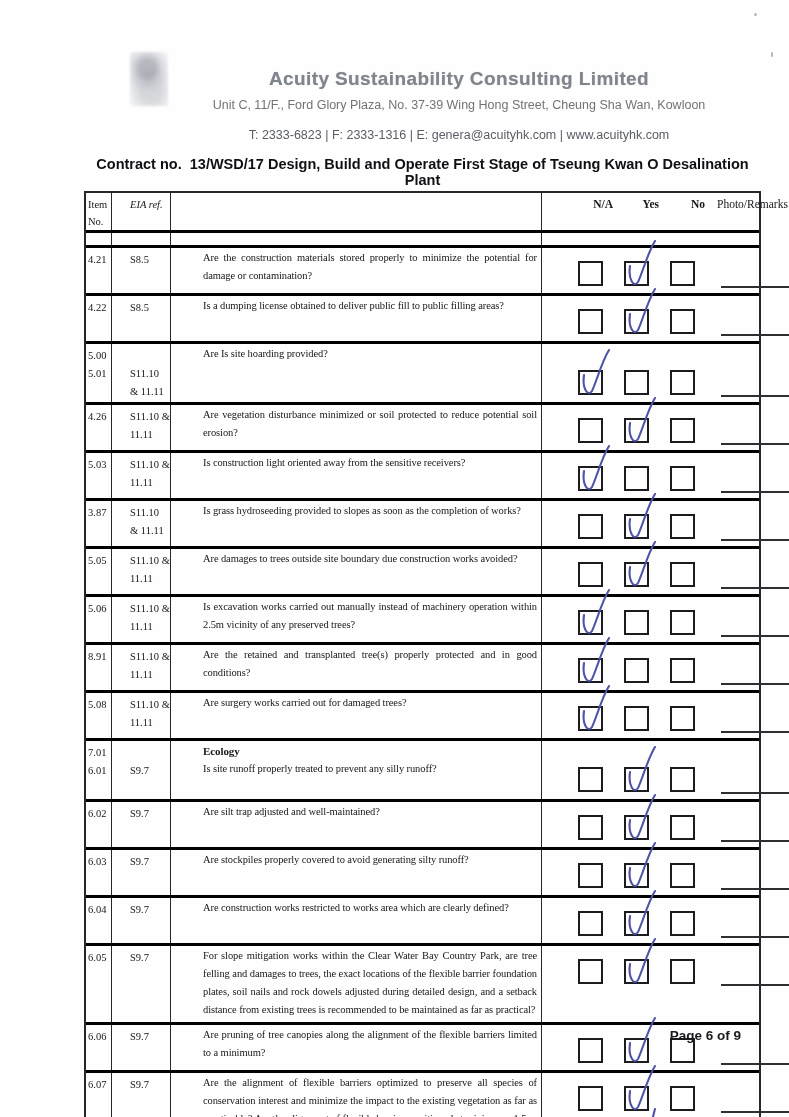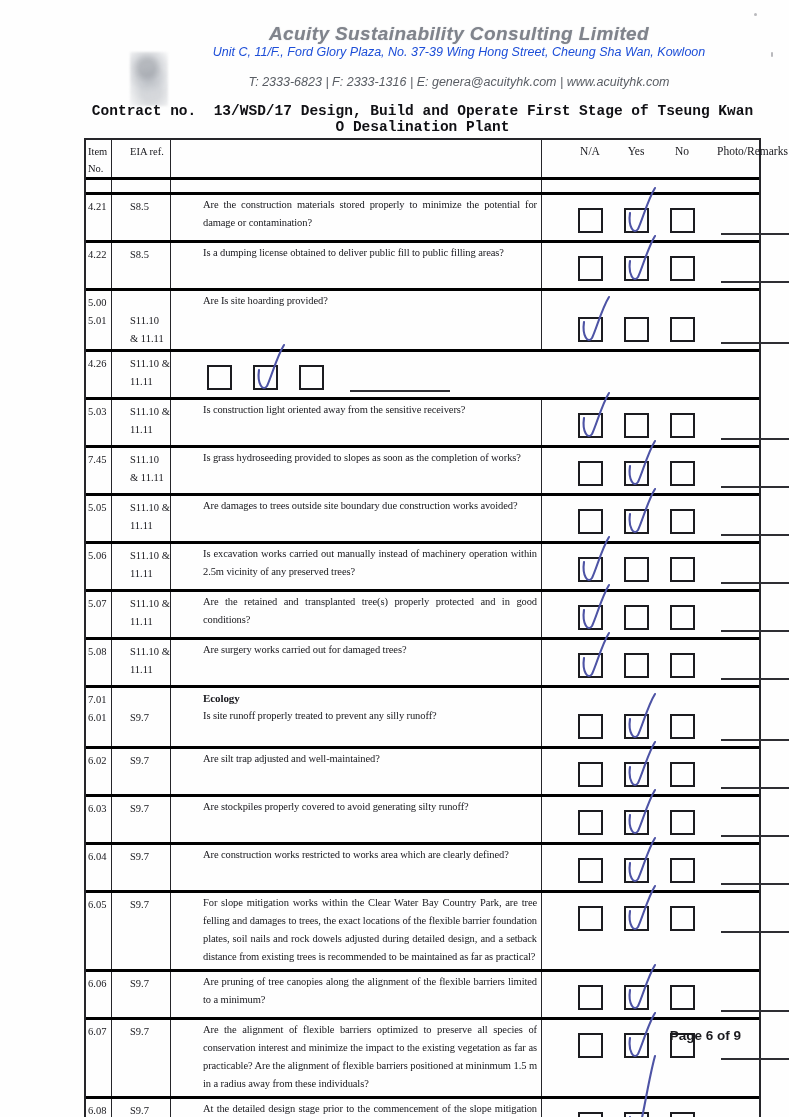--- a/index.html
+++ b/index.html
@@ -2,38 +2,38 @@
 <html><head>
 <meta charset="utf-8">
 <style>
   * { margin:0; padding:0; box-sizing:border-box; }
   html,body { background:#ffffff; }
   .page {
     position:relative; width:789px; height:1117px; background:#fefefe;
     font-family:"Liberation Serif", serif; color:#17171c; overflow:hidden;
   }
   
-  .letterhead { position:relative; padding-top:23px;font-style:italic; }
+  .letterhead { position:relative; padding-top:68px; }
   .logo-smudge {
     position:absolute; left:130px; top:52px; width:38px; height:54px;
     background:
       radial-gradient(circle at 45% 30%, rgba(120,126,136,.55) 0 18%, rgba(150,156,166,.35) 35%, rgba(200,204,210,.18) 55%, transparent 72%),
       radial-gradient(circle at 55% 75%, rgba(140,146,156,.35) 0 20%, transparent 60%);
     filter:blur(1px);
   }
   .lh-text { margin-left:176px; width:566px; text-align:center; }
   .company {
     font-family:"Liberation Sans", sans-serif; font-size:19px; font-weight:bold;
     color:#80848c; letter-spacing:.4px; text-shadow:0 0 1px rgba(128,132,140,.55);
   }
-  .address { margin-top:0; font-family:"Liberation Sans", sans-serif; font-size:12.5px; color:#1d4ed8; }
+  .address { margin-top:8px; font-family:"Liberation Sans", sans-serif; font-size:12.5px; color:#737373; }
   .contact { margin-top:16px; font-family:"Liberation Sans", sans-serif; font-size:12.5px; color:#595d64; }
   .doc-title {
     margin:14px 28px 0 84px; width:677px; text-align:center; white-space:pre-wrap;
-    font-family:Liberation Mono, monospace; font-size:14.5px; font-weight:bold; color:#101014;
+    font-family:Liberation Sans, sans-serif; font-size:14.5px; font-weight:bold; color:#101014;
   }
   
   .ctable {
     margin:3px 28px 0 84px; width:677px;
     border:2px solid #26262a; border-bottom:none;
   }
   .trow {
     display:grid; grid-template-columns:26px 43px 355px 1fr;
     border-bottom:3px solid #000000; min-height:35px; position:relative;gap:16px;
   }
@@ -42,23 +42,23 @@
   .item { font-size:10.5px; padding-left:2px; line-height:18px; }
   .eia  { font-size:10.5px; padding-left:2px; line-height:18px; white-space:pre; }
   .q    { padding:1px 4px 3px 16px; font-size:10.5px; line-height:18px; letter-spacing:-.1px; }
   .q-text { text-align:justify; }
   .sec-title { font-weight:bold; font-size:11px; }
   .sec-pad { height:18px; }
   .has-section { min-height:54px; }
   
   .thead { height:40px; min-height:40px; }
   .thead .item span { display:block; font-size:10.5px; line-height:17px; }
-  .thead .eia { font-size:10.5px; }
+  .thead .eia { font-size:10.5px;font-style:italic; }
   .hlabels { display:flex; padding-left:9px; padding-top:2px; font-size:11.5px; }
-  .hlabels .slot { width:46px; text-align:center; }
+  .hlabels .slot { width:46px; text-align:right;font-weight:bold; }
   .hlabels .rml { margin-left:12px; }
   .spacer { height:15px; min-height:15px; }
   
   .checks { padding-top:5px; }
   .has-section .checks { padding-top:18px; }
   .checkrow { display:flex; align-items:center; height:40px; padding-left:9px; }
   .slotbox { width:46px; display:flex; justify-content:center; }
   .box {
     position:relative; display:inline-block; width:25px; height:25px;
     border:2.5px solid #1c1c20; background:transparent;
@@ -197,20 +197,23 @@
               <span class="rline"></span>
             </div>
           </div>
         </div>
         <div class="trow">
           <div class="c item">
             <div>4.26</div>
           </div>
           <div class="c eia"><div>S11.10 &amp;
 11.11</div></div>
+          <div class="c q">
+            <div class="q-text">Are vegetation disturbance minimized or soil protected to reduce potential soil erosion?</div>
+          </div>
           <div class="c checks">
             <div class="checkrow">
               <span class="slotbox">
                 <span class="box"></span>
               </span>
               <span class="slotbox">
                 <span class="box">
                   <svg class="chk" width="34" height="52" viewBox="0 0 34 52">
                     <path d="M7 28 C5 42 11 50 15 44 C19 36 25 14 32 3" fill="none" stroke="#4d53a5" stroke-width="2.1" stroke-linecap="round"></path>
                   </svg>
@@ -246,21 +249,21 @@
               </span>
               <span class="slotbox">
                 <span class="box"></span>
               </span>
               <span class="rline"></span>
             </div>
           </div>
         </div>
         <div class="trow">
           <div class="c item">
-            <div>7.45</div>
+            <div>3.87</div>
           </div>
           <div class="c eia"><div>S11.10
 &amp; 11.11</div></div>
           <div class="c q">
             <div class="q-text">Is grass hydroseeding provided to slopes as soon as the completion of works?</div>
           </div>
           <div class="c checks">
             <div class="checkrow">
               <span class="slotbox">
                 <span class="box"></span>
@@ -330,21 +333,21 @@
               </span>
               <span class="slotbox">
                 <span class="box"></span>
               </span>
               <span class="rline"></span>
             </div>
           </div>
         </div>
         <div class="trow">
           <div class="c item">
-            <div>5.07</div>
+            <div>8.91</div>
           </div>
           <div class="c eia"><div>S11.10 &amp;
 11.11</div></div>
           <div class="c q">
             <div class="q-text">Are the retained and transplanted tree(s) properly protected and in good conditions?</div>
           </div>
           <div class="c checks">
             <div class="checkrow">
               <span class="slotbox">
                 <span class="box">

